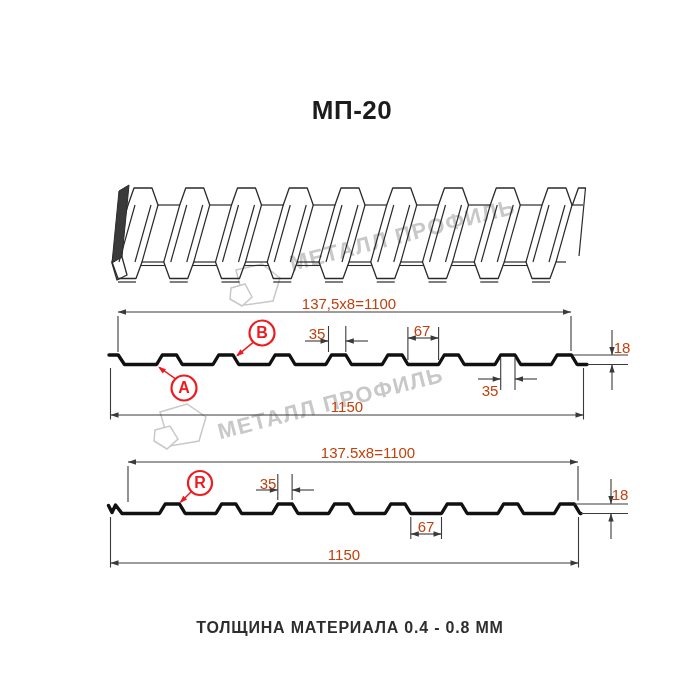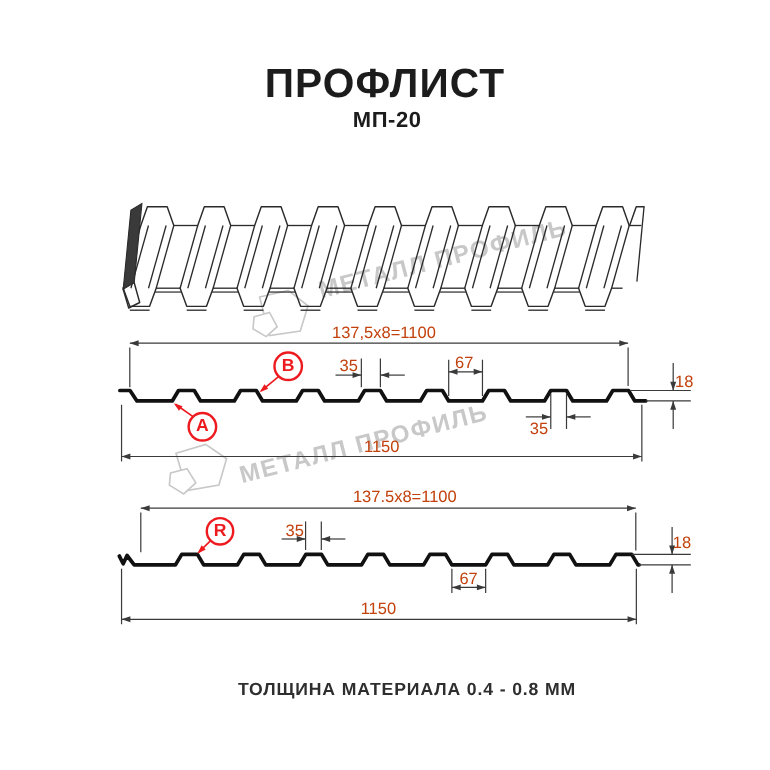--- a/index.html
+++ b/index.html
@@ -4,21 +4,21 @@
 <style>
   html,body{margin:0;padding:0;background:#fff;}
   .stage{position:relative;width:700px;height:700px;background:#fff;overflow:hidden;
          font-family:"Liberation Sans",sans-serif;}
   .wm{position:absolute;font-weight:700;font-size:22px;color:#c8c8c8;letter-spacing:1.5px;
       transform-origin:left top;transform:rotate(-14.5deg);white-space:nowrap;z-index:1;}
   #cv{position:absolute;left:0;top:0;z-index:2;}
   .txt{position:absolute;z-index:3;font-size:15px;color:#c2410c;white-space:nowrap;
        transform:translate(-50%,-50%);}
   .title{font-size:37px;font-weight:800;color:#1c1c1c;letter-spacing:1px;}
-  .subtitle{font-size:20px;font-weight:700;color:#1c1c1c;letter-spacing:0.5px;}
+  .subtitle{font-size:26px;font-weight:700;color:#1c1c1c;letter-spacing:0.5px;}
   .footer{font-size:16px;font-weight:700;color:#2e2e2e;letter-spacing:0.8px;}
   .redlabel{color:#ed1b1f;font-weight:700;font-size:16px;}
 </style>
 </head>
 <body>
 
 <div class="stage">
 
   <div class="wm" style="left:287px;top:252px;">МЕТАЛЛ ПРОФИЛЬ</div>
   <div class="wm" style="left:215px;top:420px;">МЕТАЛЛ ПРОФИЛЬ</div>
@@ -197,23 +197,22 @@
         <line x1="578.5" y1="517" x2="578.5" y2="567.5" stroke="#3a3a3a" stroke-width="1.1"></line>
         <line x1="110.5" y1="563" x2="578.5" y2="563" stroke="#3a3a3a" stroke-width="1.1"></line>
         <polygon points="110.5,563 118.5,560.3 118.5,565.7" fill="#3a3a3a" stroke="none" stroke-width="0"></polygon>
         <polygon points="578.5,563 570.5,565.7 570.5,560.3" fill="#3a3a3a" stroke="none" stroke-width="0"></polygon>
         <circle cx="200" cy="483" r="12" fill="#fff" stroke="#ed1b1f" stroke-width="2.2"></circle>
         <line x1="191.5" y1="491.5" x2="180.8" y2="502" stroke="#ed1b1f" stroke-width="1.5"></line>
         <polygon points="179.5,503.3 183.2476659402887,495.73395744130397 187.06604255869604,499.5523340597113" fill="#ed1b1f" stroke="none" stroke-width="0"></polygon>
       </g>
     </svg>
 
-  <div class="txt title" style="left:350px;top:76px;">ПРОФЛИСТ</div>
   <div class="txt subtitle" style="left:352px;top:110px;">МП-20</div>
-  <div class="txt footer" style="left:370px;top:628px;">ТОЛЩИНА МАТЕРИАЛА 0.4 - 0.8 ММ</div>
+  <div class="txt footer" style="left:350px;top:628px;">ТОЛЩИНА МАТЕРИАЛА 0.4 - 0.8 ММ</div>
 
   <div class="txt" style="left:349px;top:303px;">137,5x8=1100</div>
   <div class="txt" style="left:317px;top:333px;">35</div>
   <div class="txt" style="left:422px;top:330px;">67</div>
   <div class="txt" style="left:622px;top:347px;">18</div>
   <div class="txt" style="left:490px;top:390px;">35</div>
   <div class="txt" style="left:347px;top:406px;">1150</div>
   <div class="txt redlabel" style="left:184px;top:388px;">A</div>
   <div class="txt redlabel" style="left:262px;top:333px;">B</div>
 

